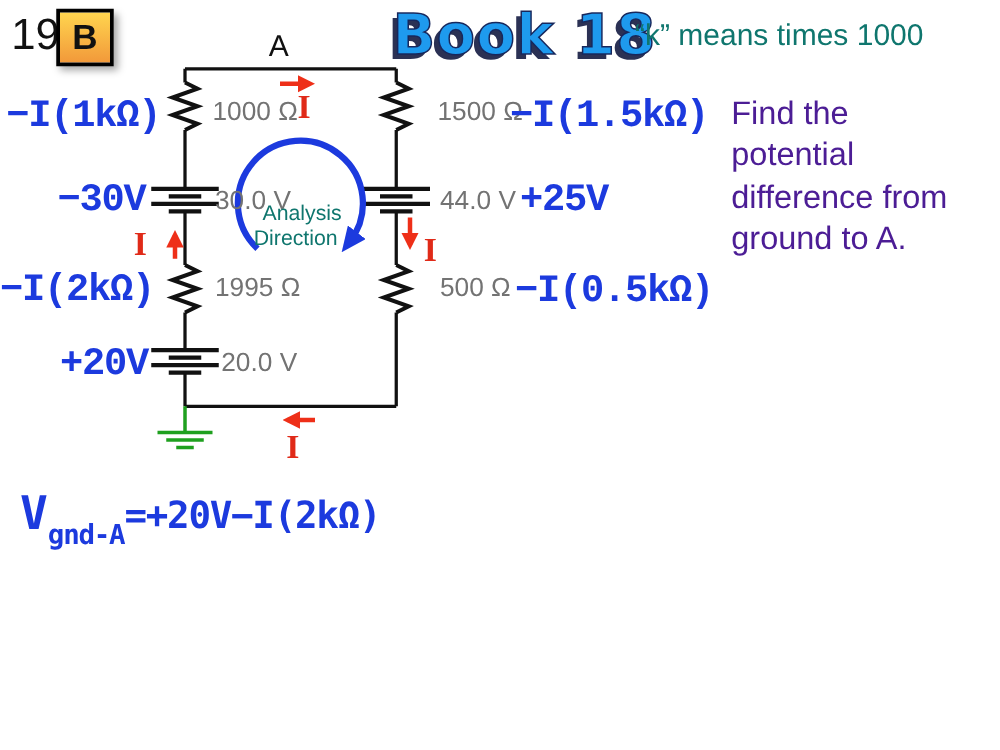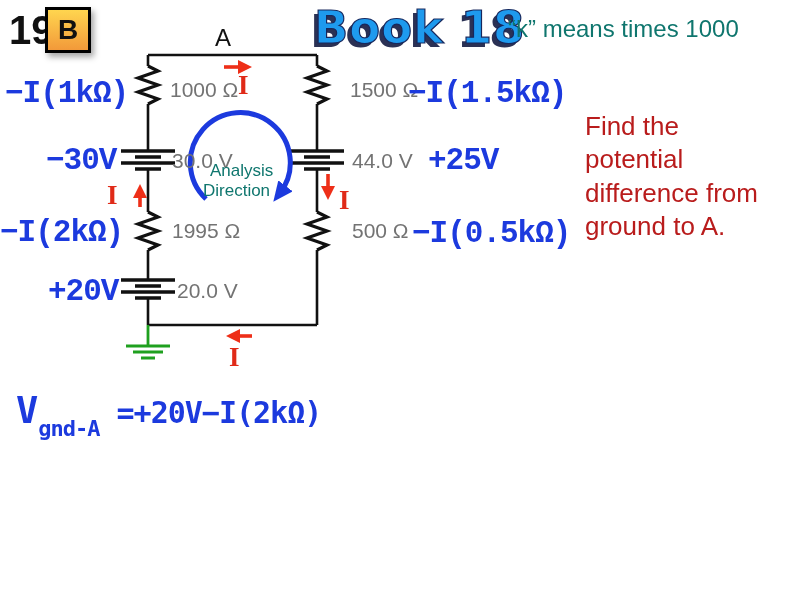--- a/index.html
+++ b/index.html
@@ -3,36 +3,36 @@
 <meta charset="utf-8">
 <style>
   html,body{margin:0;padding:0;}
   body{width:800px;height:600px;background:#ffffff;overflow:hidden;position:relative;
        font-family:"Liberation Sans", sans-serif;}
   .abs{position:absolute;white-space:nowrap;}
   .black-lbl{color:#737373;font-size:21px;}
   .mono-blue{font-family:Liberation Mono, monospace;font-weight:bold;color:#1c3ade;font-size:31px;letter-spacing:-1px;}
   .red-i{font-family:"Liberation Serif", serif;font-weight:700;color:#e02a18;font-size:27px;}
   .analysis-txt{color:#0f766e;font-size:17px;font-weight:500;}
-  .page-num{color:#111;font-size:40px;font-weight:700;}
+  .page-num{color:#111;font-size:35px;font-weight:400;}
   .badge{left:45px;top:7px;width:40px;height:40px;border:3px solid #000;
          background:linear-gradient(#ffd54f,#f2993a);display:flex;align-items:center;justify-content:center;
          font-size:28px;font-weight:700;color:#111;box-shadow:3px 4px 6px rgba(0,0,0,.35);}
   .book-title{left:314px;top:1px;font-family:"DejaVu Sans", sans-serif;font-size:45px;font-weight:700;
               color:#1e9aee;-webkit-text-stroke:1.2px #17275c;letter-spacing:1px;
               text-shadow:-4px 4px 0 #2b3154;}
   .title-note{left:508px;top:15px;color:#0f766e;font-size:24px;font-weight:500;}
-  .problem{left:585px;top:74px;width:215px;color:#b91c1c;font-size:26px;font-weight:500;
-           line-height:1.28;white-space:pre-line;margin-top:36px;}
+  .problem{left:585px;top:74px;width:215px;color:#4c1d95;font-size:26px;font-weight:500;
+           line-height:1.28;white-space:pre-line;}
   .node-a{left:215px;top:24px;color:#111;font-size:24px;font-weight:500;}
   .equation{left:16px;top:392px;display:flex;align-items:flex-start;
             font-family:"DejaVu Sans Mono", monospace;font-weight:bold;color:#1c3ade;}
   .eq-var{font-size:37px;line-height:1;}
   .eq-sub{font-size:22px;margin-top:24px;letter-spacing:-1px;}
-  .eq-expr{font-size:30px;margin-top:6px;margin-left:17px;letter-spacing:-1px;line-height:1;}
+  .eq-expr{font-size:30px;margin-top:6px;margin-left:0;letter-spacing:-1px;line-height:1;}
   svg{position:absolute;left:0;top:0;}
 </style>
 </head>
 <body>
 
 <svg width="800" height="600" viewBox="0 0 800 600">
   <defs>
     <marker id="redhead" markerUnits="userSpaceOnUse" markerWidth="14" markerHeight="14" refX="10" refY="7" orient="auto">
       <path d="M0,0 L14,7 L0,14 z" fill="#ee2f18"></path>
     </marker>
@@ -97,21 +97,21 @@
 <div class="abs black-lbl" style="left:350px;top:78px">1500 Ω</div>
 <div class="abs black-lbl" style="left:172px;top:149px">30.0 V</div>
 <div class="abs black-lbl" style="left:352px;top:149px">44.0 V</div>
 <div class="abs black-lbl" style="left:172px;top:219px">1995 Ω</div>
 <div class="abs black-lbl" style="left:352px;top:219px">500 Ω</div>
 <div class="abs black-lbl" style="left:177px;top:279px">20.0 V</div>
 
 <div class="abs mono-blue" style="left:5px;top:76px">−I(1kΩ)</div>
 <div class="abs mono-blue" style="left:408px;top:76px">−I(1.5kΩ)</div>
 <div class="abs mono-blue" style="left:46px;top:143px">−30V</div>
-<div class="abs mono-blue" style="left:428px;top:143px">+25V</div>
+<div class="abs mono-blue" style="left:416px;top:143px">+25V</div>
 <div class="abs mono-blue" style="left:0px;top:215px">−I(2kΩ)</div>
 <div class="abs mono-blue" style="left:412px;top:216px">−I(0.5kΩ)</div>
 <div class="abs mono-blue" style="left:48px;top:274px">+20V</div>
 
 <div class="abs red-i" style="left:238px;top:70px">I</div>
 <div class="abs red-i" style="left:107px;top:180px">I</div>
 <div class="abs red-i" style="left:339px;top:185px">I</div>
 <div class="abs red-i" style="left:229px;top:342px">I</div>
 
 <div class="abs analysis-txt" style="left:210px;top:161px">Analysis</div>

